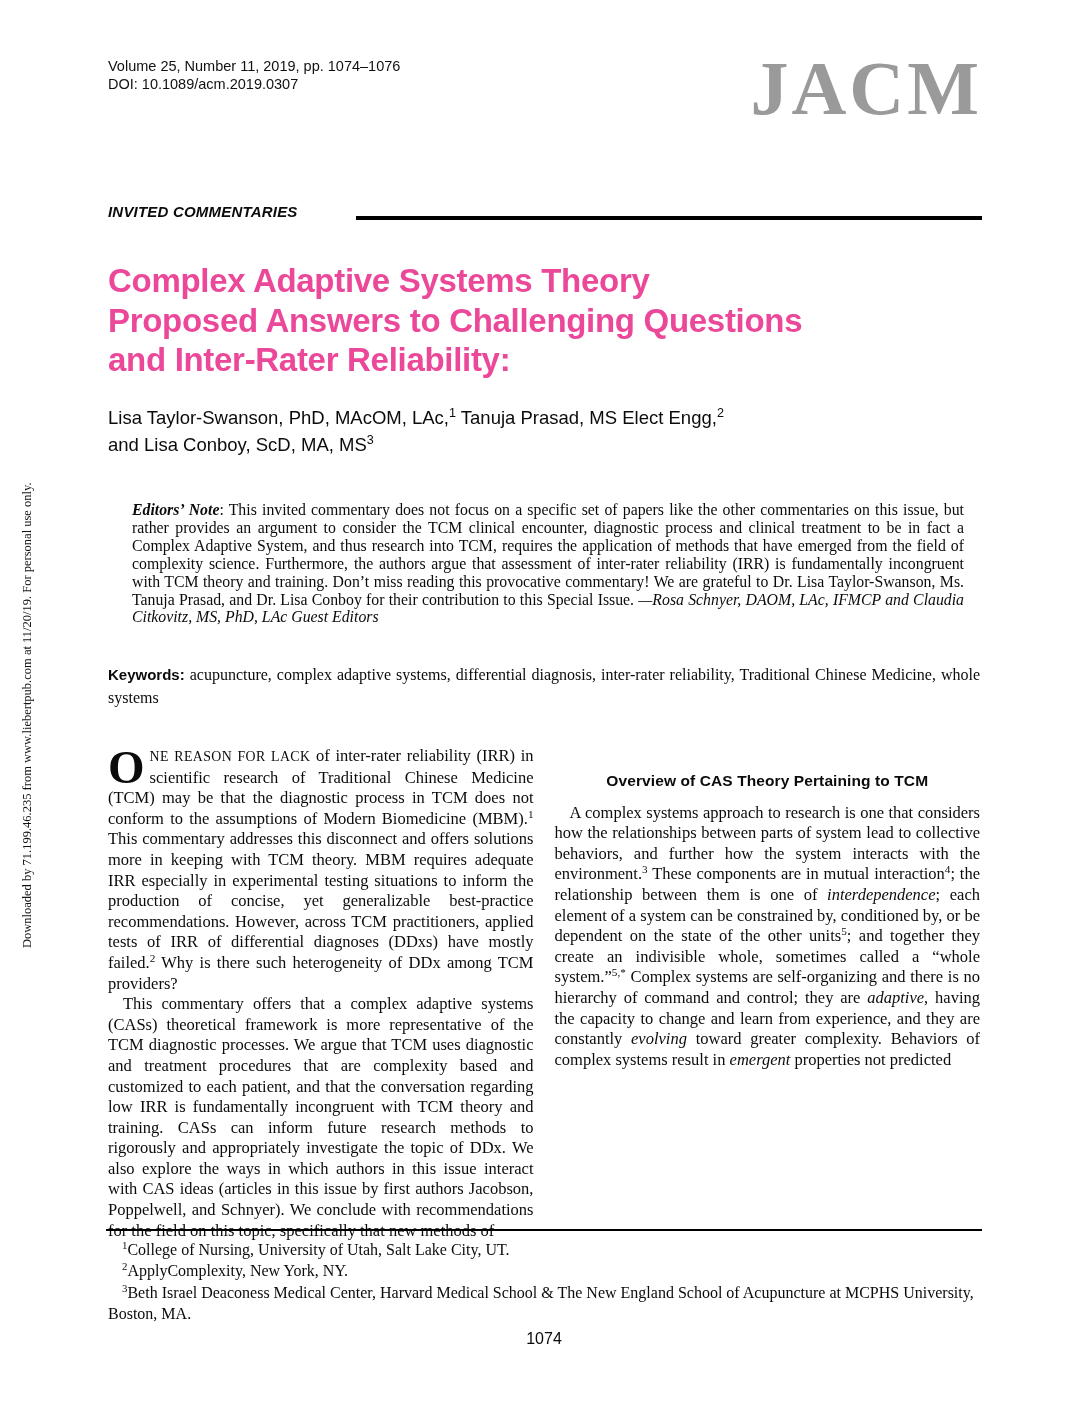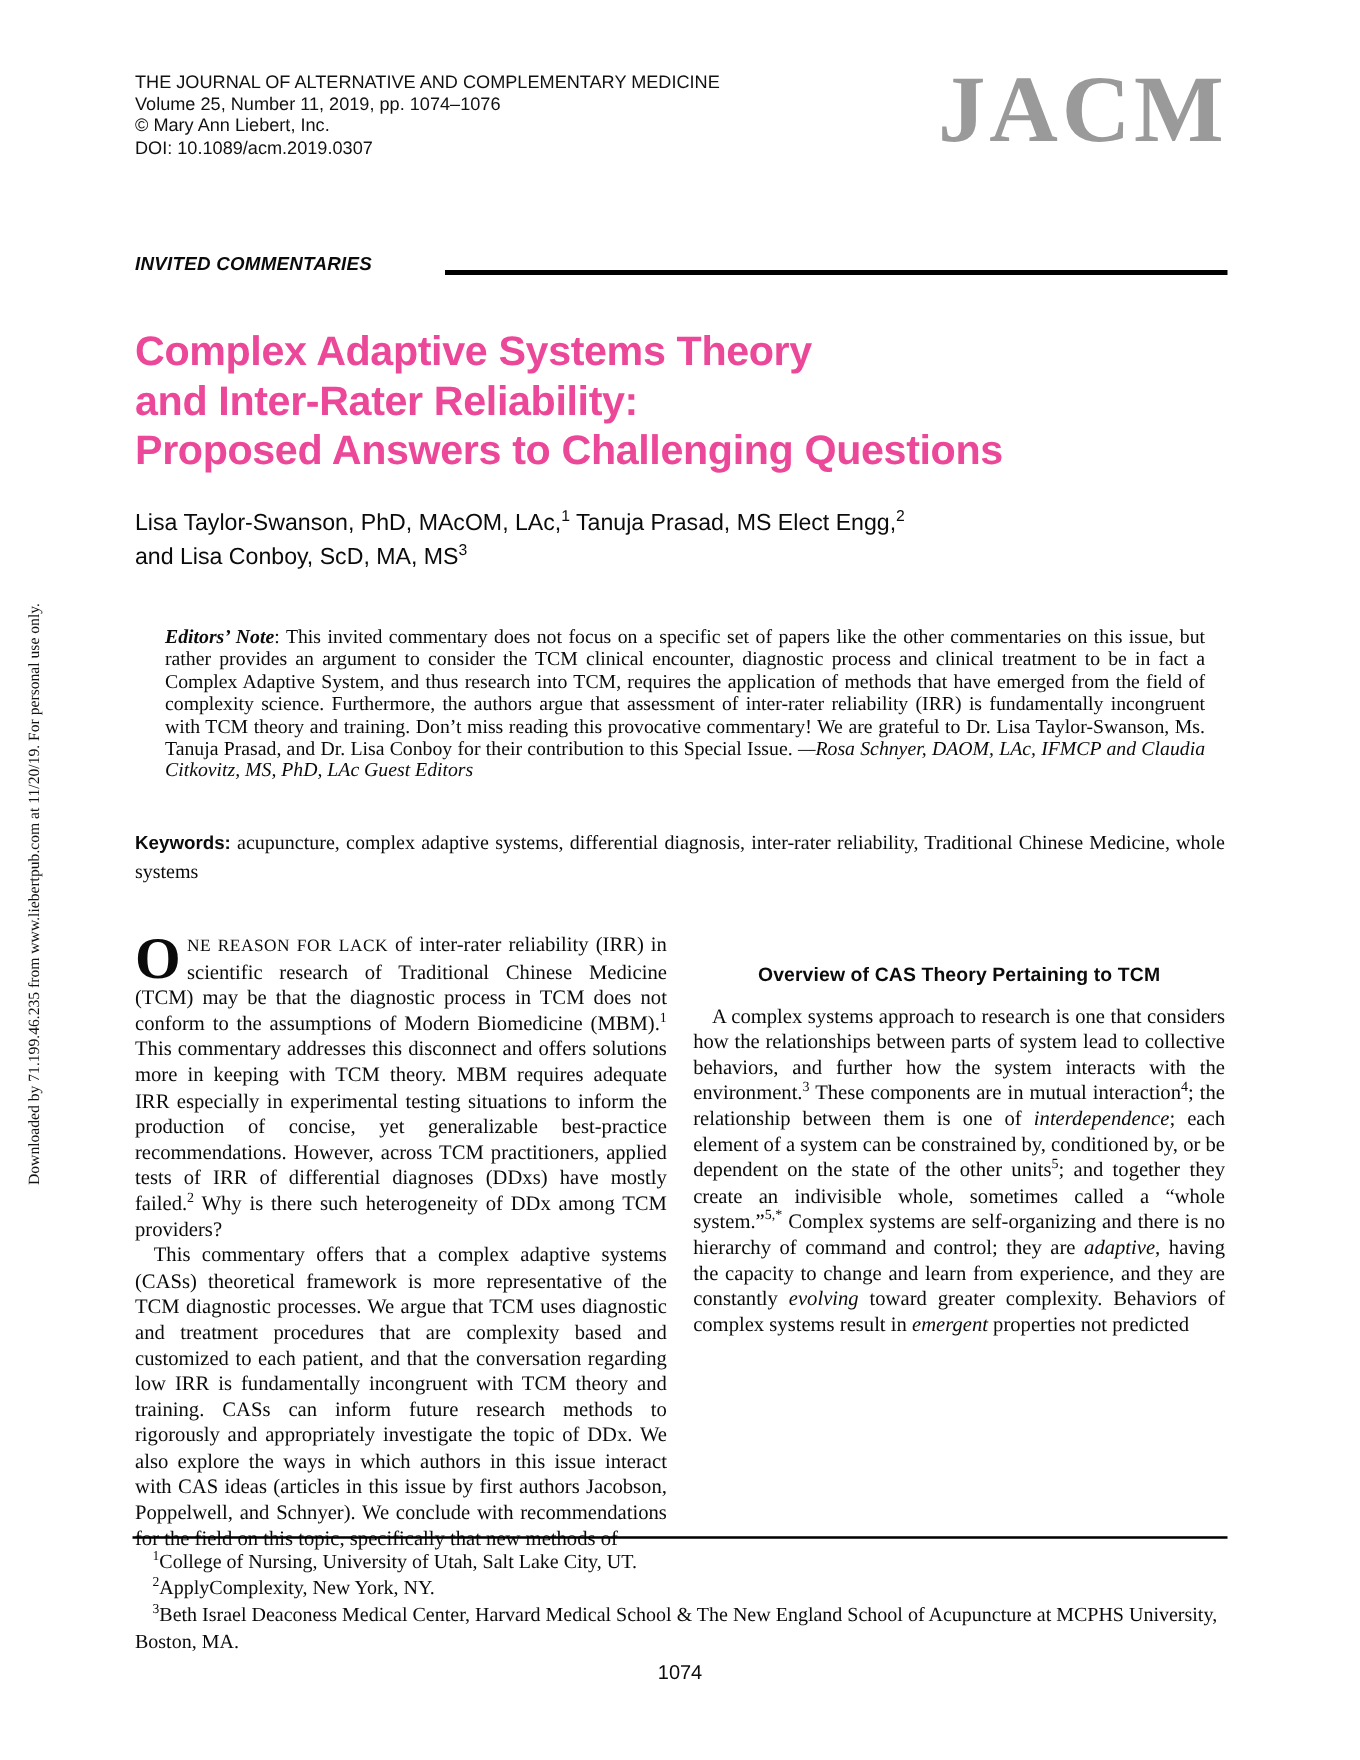--- a/index.html
+++ b/index.html
@@ -90,37 +90,35 @@
   }
 </style>
 </head>
 <body>
 
 <div class="page">
 
   <div class="sidebar-note">Downloaded by 71.199.46.235 from www.liebertpub.com at 11/20/19. For personal use only.</div>
 
   <div class="journal-info">
-    <div>THE JOURNAL OF ALTERNATIVE AND COMPLEMENTARY MEDICINE</div>
     <div>Volume 25, Number 11, 2019, pp. 1074–1076</div>
-    <div>© Mary Ann Liebert, Inc.</div>
     <div>DOI: 10.1089/acm.2019.0307</div>
   </div>
 
   <div class="logo">JACM</div>
 
   <div class="section-row">
     <span class="section-label">INVITED COMMENTARIES</span>
     <span class="section-rule"></span>
   </div>
 
   <h1 class="title" style="margin:0">
     <div>Complex Adaptive Systems Theory</div>
+    <div>Proposed Answers to Challenging Questions</div>
     <div>and Inter-Rater Reliability:</div>
-    <div>Proposed Answers to Challenging Questions</div>
   </h1>
 
   <div class="authors">
     <div><span>Lisa Taylor-Swanson, PhD, MAcOM, LAc,</span><sup>1</sup><span> Tanuja Prasad, MS Elect Engg,</span><sup>2</sup></div>
     <div><span>and Lisa Conboy, ScD, MA, MS</span><sup>3</sup></div>
   </div>
 
   <div class="editors-note"><span class="bi">Editors’ Note</span><span>: This invited commentary does not focus on a specific set of papers like the other commentaries on this issue, but rather provides an argument to consider the TCM clinical encounter, diagnostic process and clinical treatment to be in fact a Complex Adaptive System, and thus research into TCM, requires the application of methods that have emerged from the field of complexity science. Furthermore, the authors argue that assessment of inter-rater reliability (IRR) is fundamentally incongruent with TCM theory and training. Don’t miss reading this provocative commentary! We are grateful to Dr. Lisa Taylor-Swanson, Ms. Tanuja Prasad, and Dr. Lisa Conboy for their contribution to this Special Issue. </span><span class="it">—Rosa Schnyer, DAOM, LAc, IFMCP and Claudia Citkovitz, MS, PhD, LAc Guest Editors</span></div>
 
   <div class="keywords">

